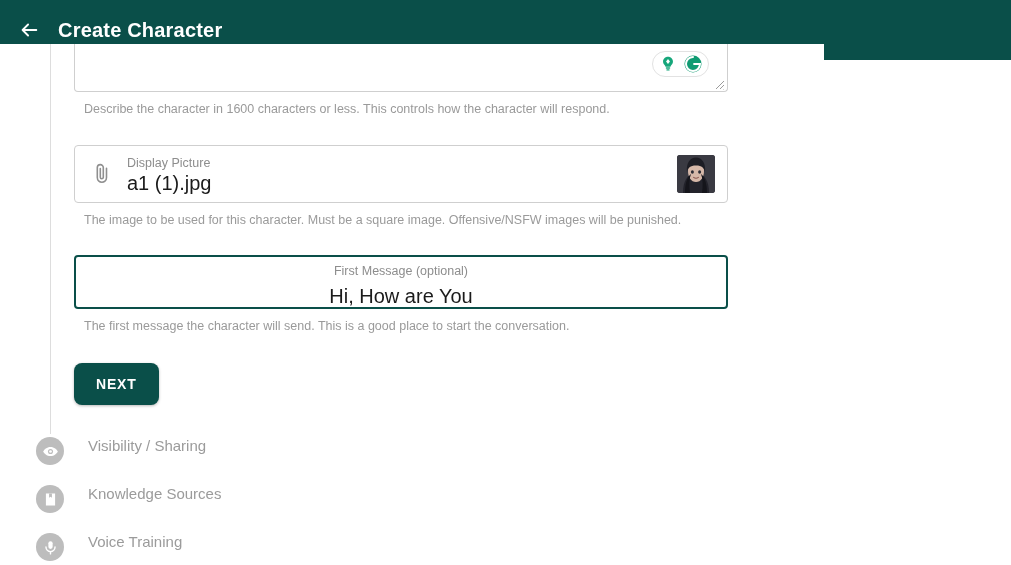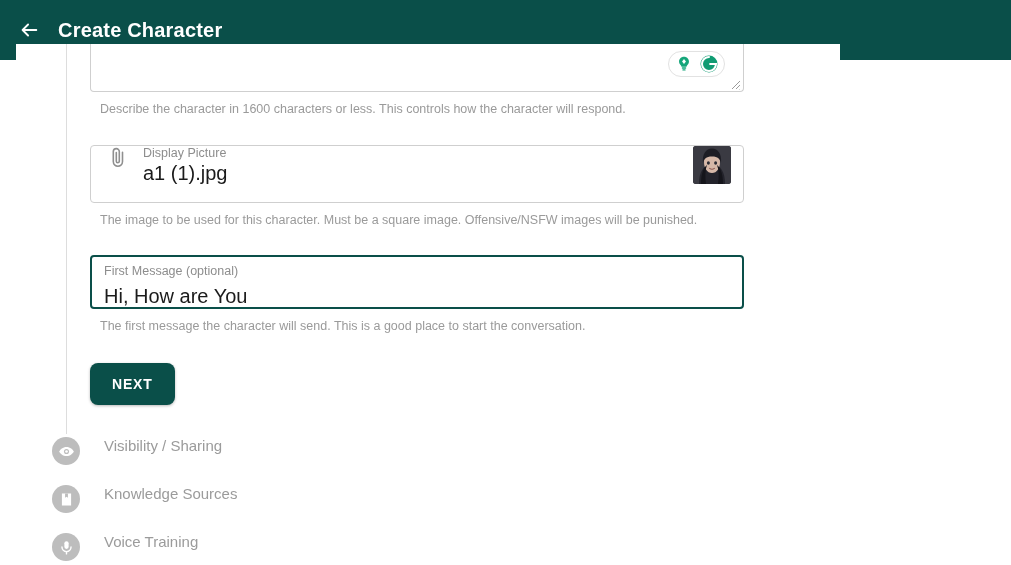--- a/index.html
+++ b/index.html
@@ -35,21 +35,21 @@
     font-size: 20px;
     font-weight: bold;
     letter-spacing: 0.2px;
     margin-left: 14px;
     white-space: nowrap;
   }
 
   
   #page {
     position: absolute;
-    left: 16px; top: 44px;
+    left: 0; top: 44px;
     width: 824px;
     height: 521px;
     background: #ffffff;
   }
 
   
   #rail {
     position: absolute;
     left: 50px;
     top: 0px;
@@ -113,21 +113,21 @@
     right: 2px; bottom: 1px;
     width: 12px; height: 12px;
     cursor: nwse-resize;
   }
 
   
   #dp-row {
     margin-top: 28px;
     height: 58px;
     display: flex;
-    align-items: flex-start;
+    align-items: center;
     padding: 0 12px 0 14px;
   }
   #clip-icon { flex: 0 0 auto; width: 26px; display:flex; align-items:center; justify-content:center;}
   #dp-texts {
     flex: 1 1 auto;
     margin-left: 12px;
     display: flex;
     flex-direction: column;
     justify-content: center;
   }
@@ -148,20 +148,21 @@
     border-radius: 3px;
     overflow: hidden;
     background: #2b2b30;
   }
 
   
   #fm-row {
     margin-top: 26px;
     height: 54px;
     padding: 7px 12px 0 12px;
+    text-align: center;
   }
   #fm-row .field-value { margin-top: 7px; }
 
   
   #next-btn {
     margin-top: 29px;
     display: inline-block;
     background: #0a4f49;
     color: #ffffff;
     font-size: 14px;

